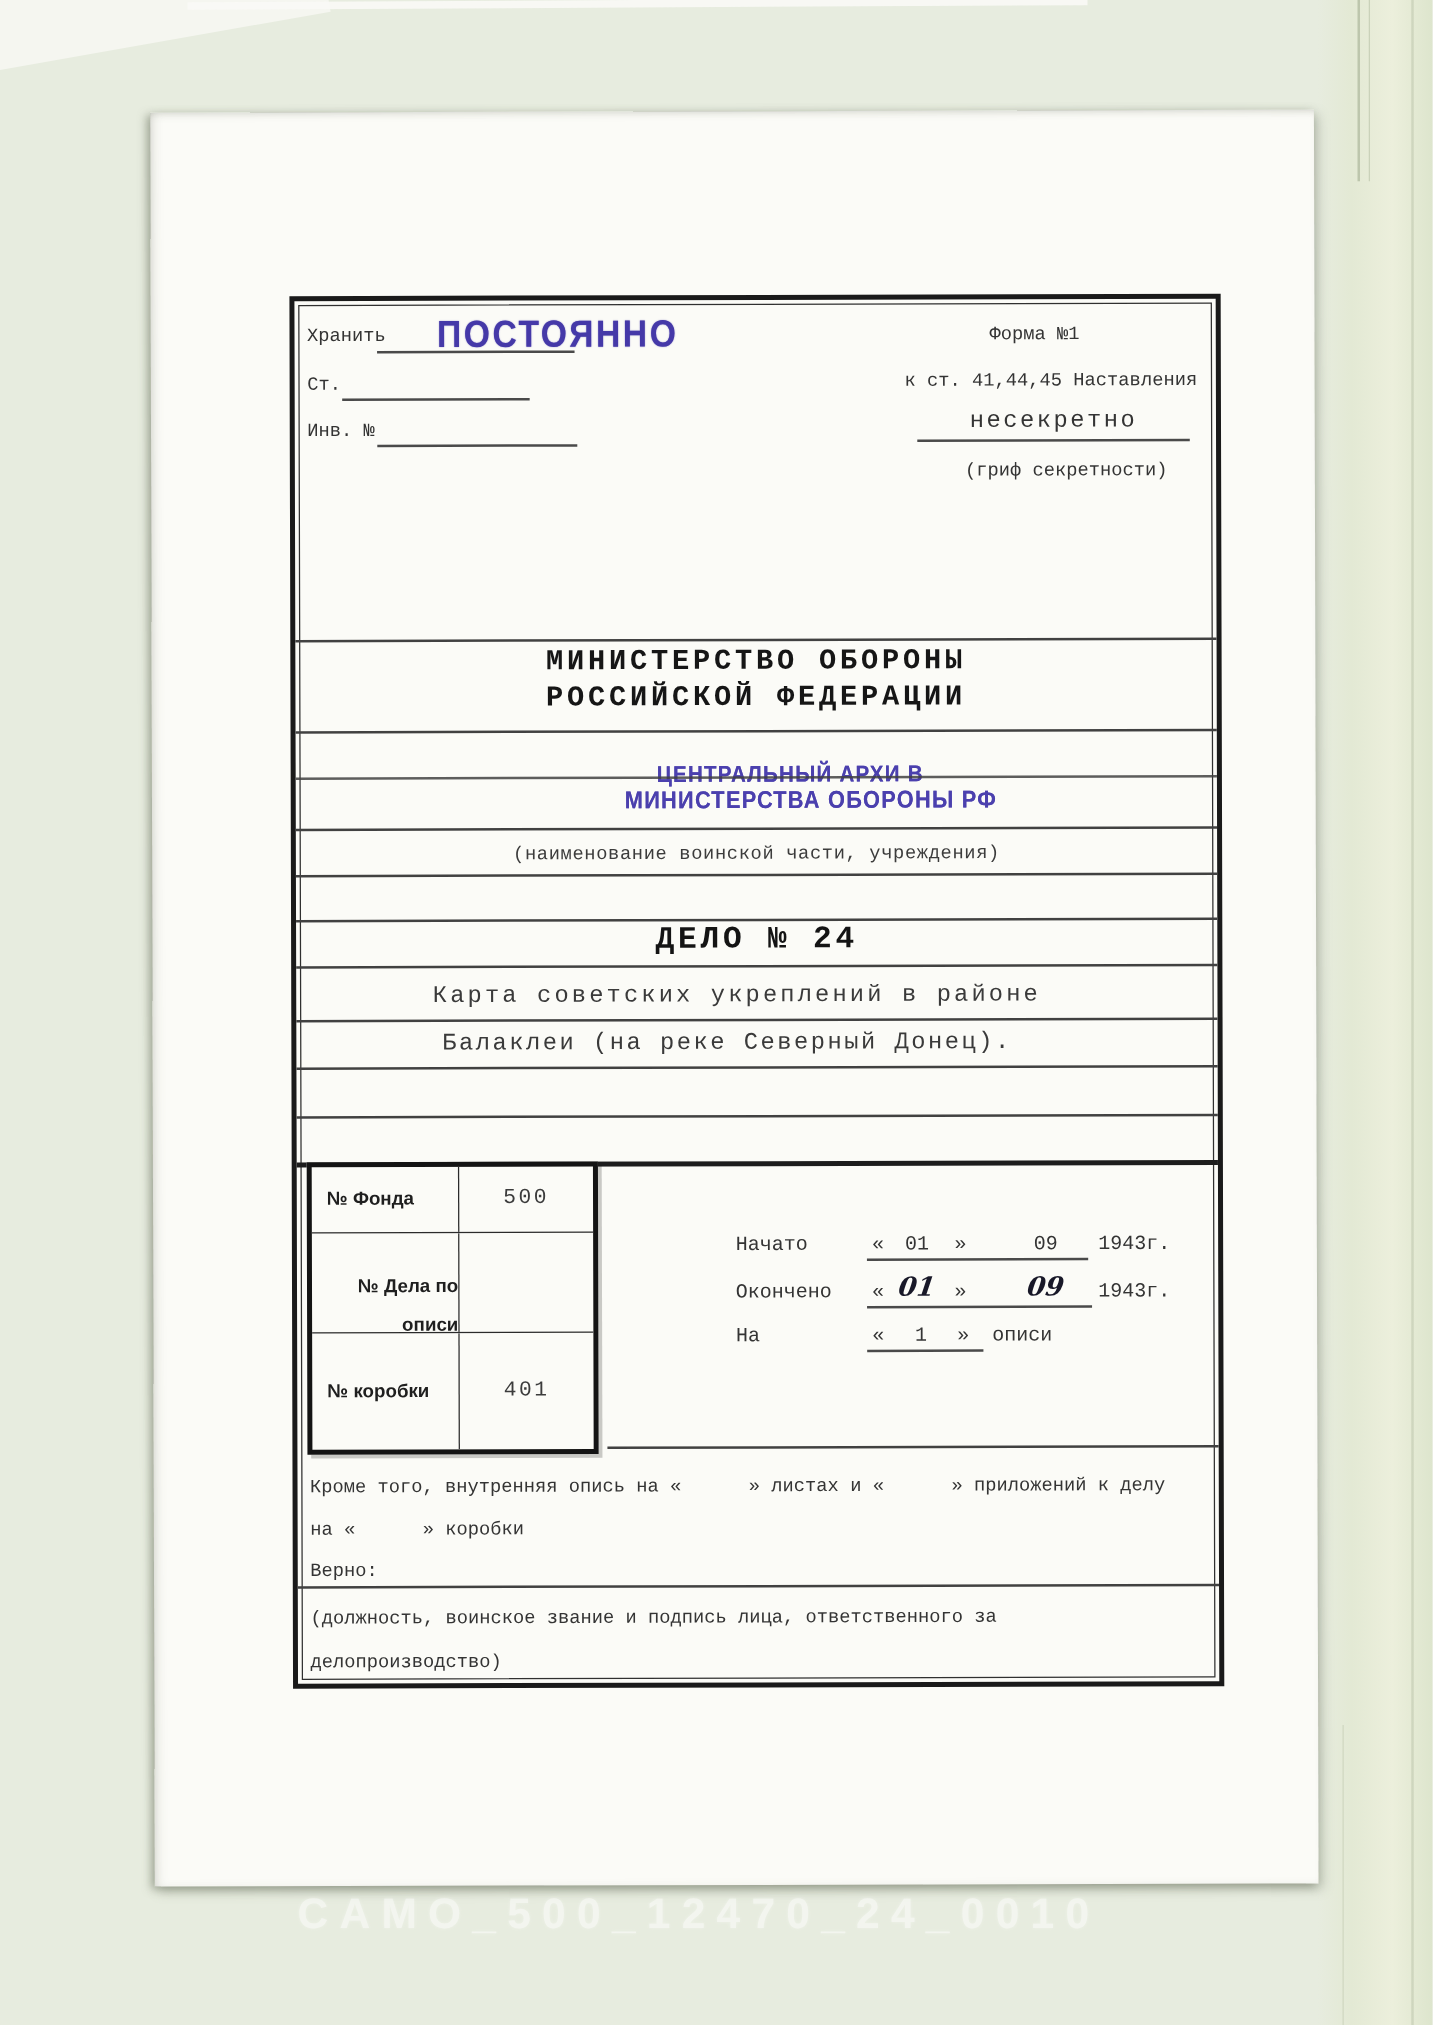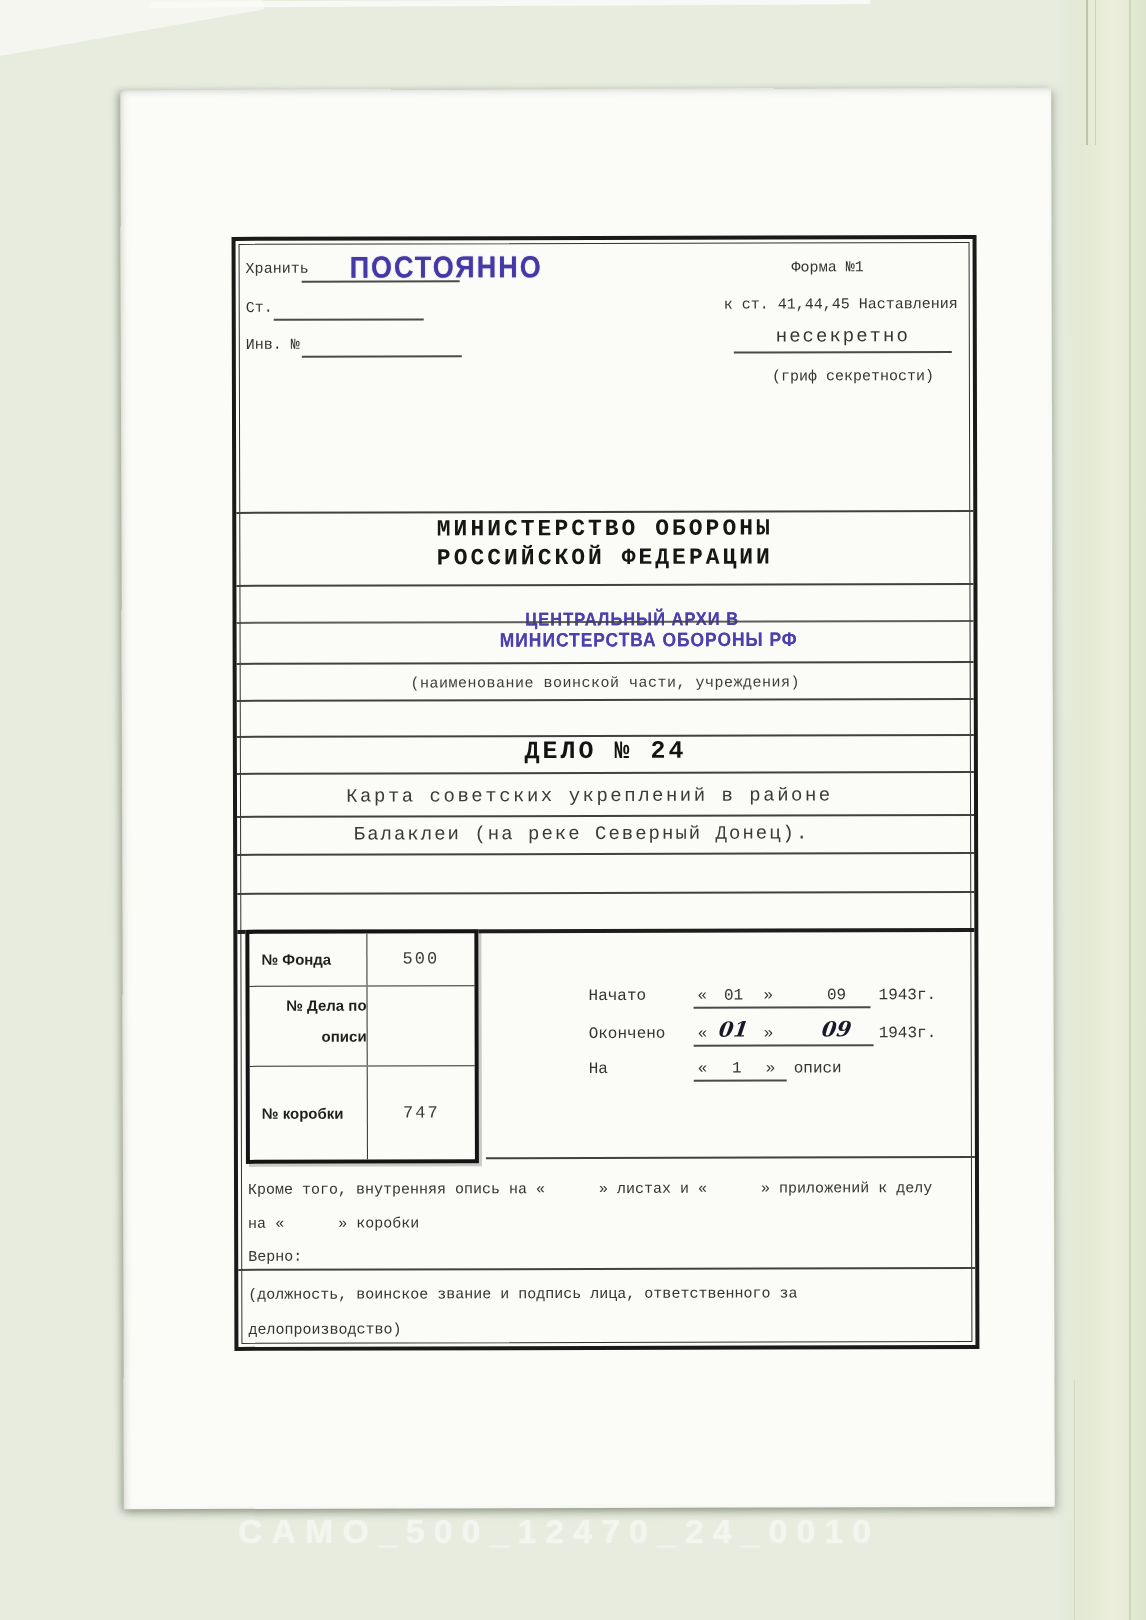--- a/index.html
+++ b/index.html
@@ -112,25 +112,25 @@
         <div class="ctr case-line" style="top:497px">ДЕЛО № 24</div>
         <div class="ctr subject" style="top:545px;text-indent:-32px">Карта советских укреплений в районе</div>
         <div class="ctr subject" style="top:583px;text-indent:-48px;letter-spacing:2px">Балаклеи (на реке Северный Донец).</div>
 
         <div class="rtable">
           <div class="trow" style="height:51.5px">
             <div class="tlabel">№ Фонда</div>
             <div class="tval">500</div>
           </div>
           <div class="trow" style="height:79.5px">
-            <div class="tlabel" style="align-items:flex-start;padding-top:3px">№ Дела по описи</div>
+            <div class="tlabel" style="align-items:flex-start;padding-top:27px">№ Дела по описи</div>
           </div>
           <div class="trow" style="flex:1">
             <div class="tlabel">№ коробки</div>
-            <div class="tval">747</div>
+            <div class="tval">401</div>
           </div>
         </div>
 
         <div class="drow" style="top:746px">
           <span style="left:0">Начато</span>
           <span style="left:109px">«</span>
           <span style="left:120px;width:50px;text-align:center">01</span>
           <span style="left:175px">»</span>
           <span style="left:220px;width:56px;text-align:center">09</span>
           <span style="left:290px">1943г.</span>

